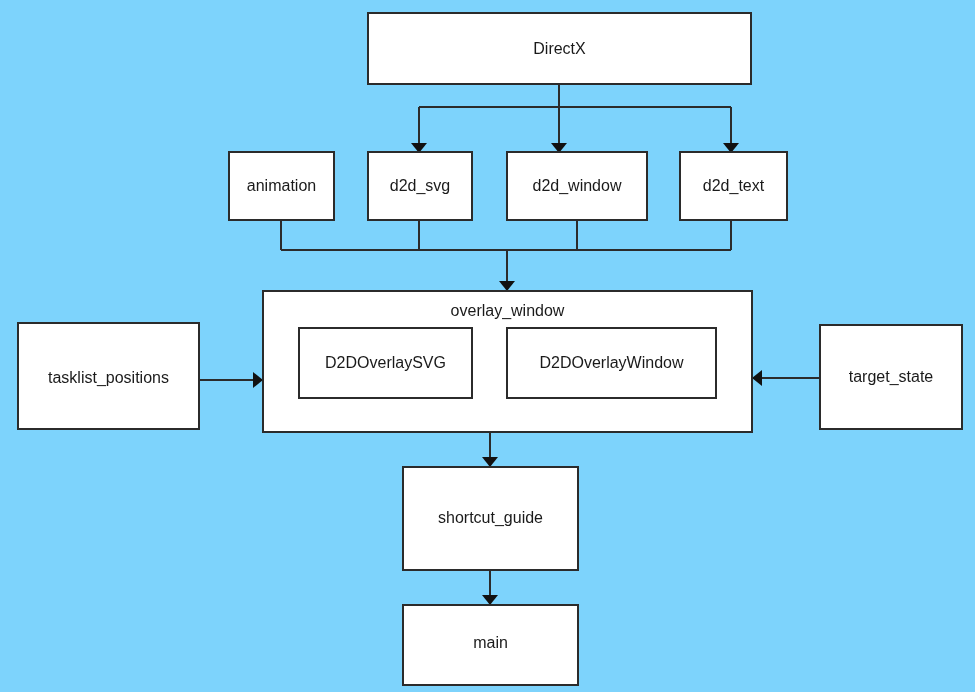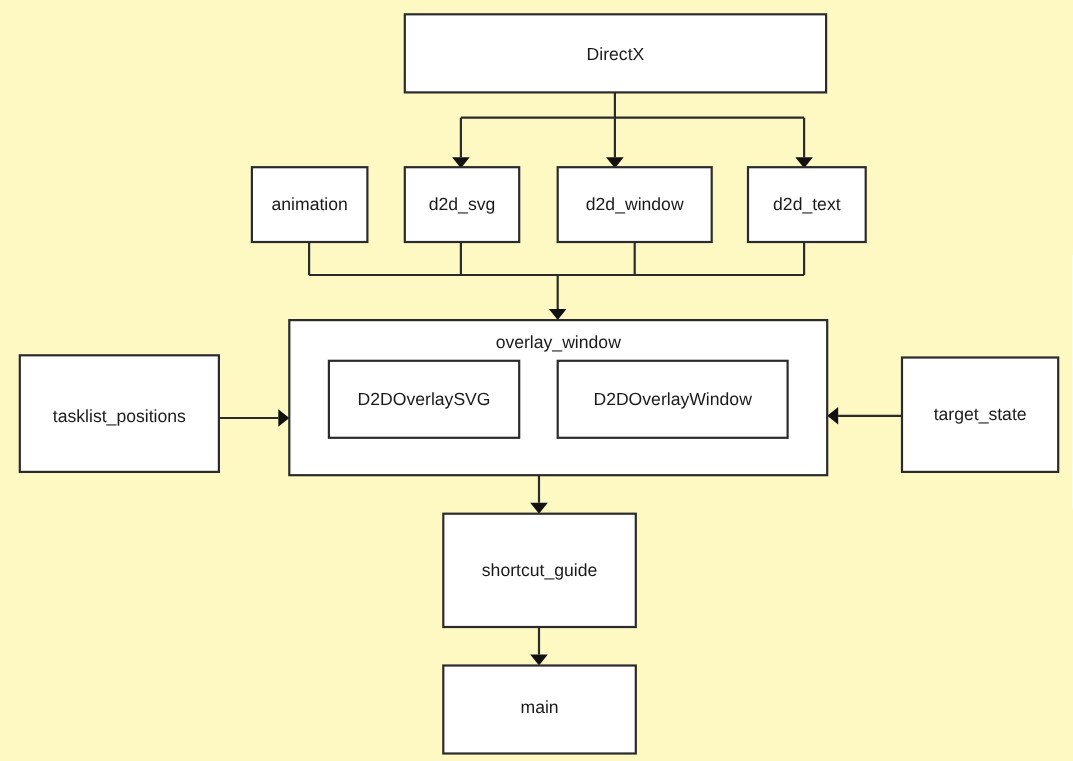--- a/index.html
+++ b/index.html
@@ -8,21 +8,21 @@
     padding: 0;
     background: #ffffff;
   }
   body {
     font-family: "Liberation Sans", sans-serif;
   }
   #diagram-root {
     position: relative;
     width: 975px;
     height: 692px;
-    background: #fef9c3;
+    background: #7dd3fc;
     overflow: hidden;
   }
   svg.diagram-canvas {
     display: block;
     width: 975px;
     height: 692px;
   }
   .node-rect {
     fill: #ffffff;
     stroke: #2b2b2b;

